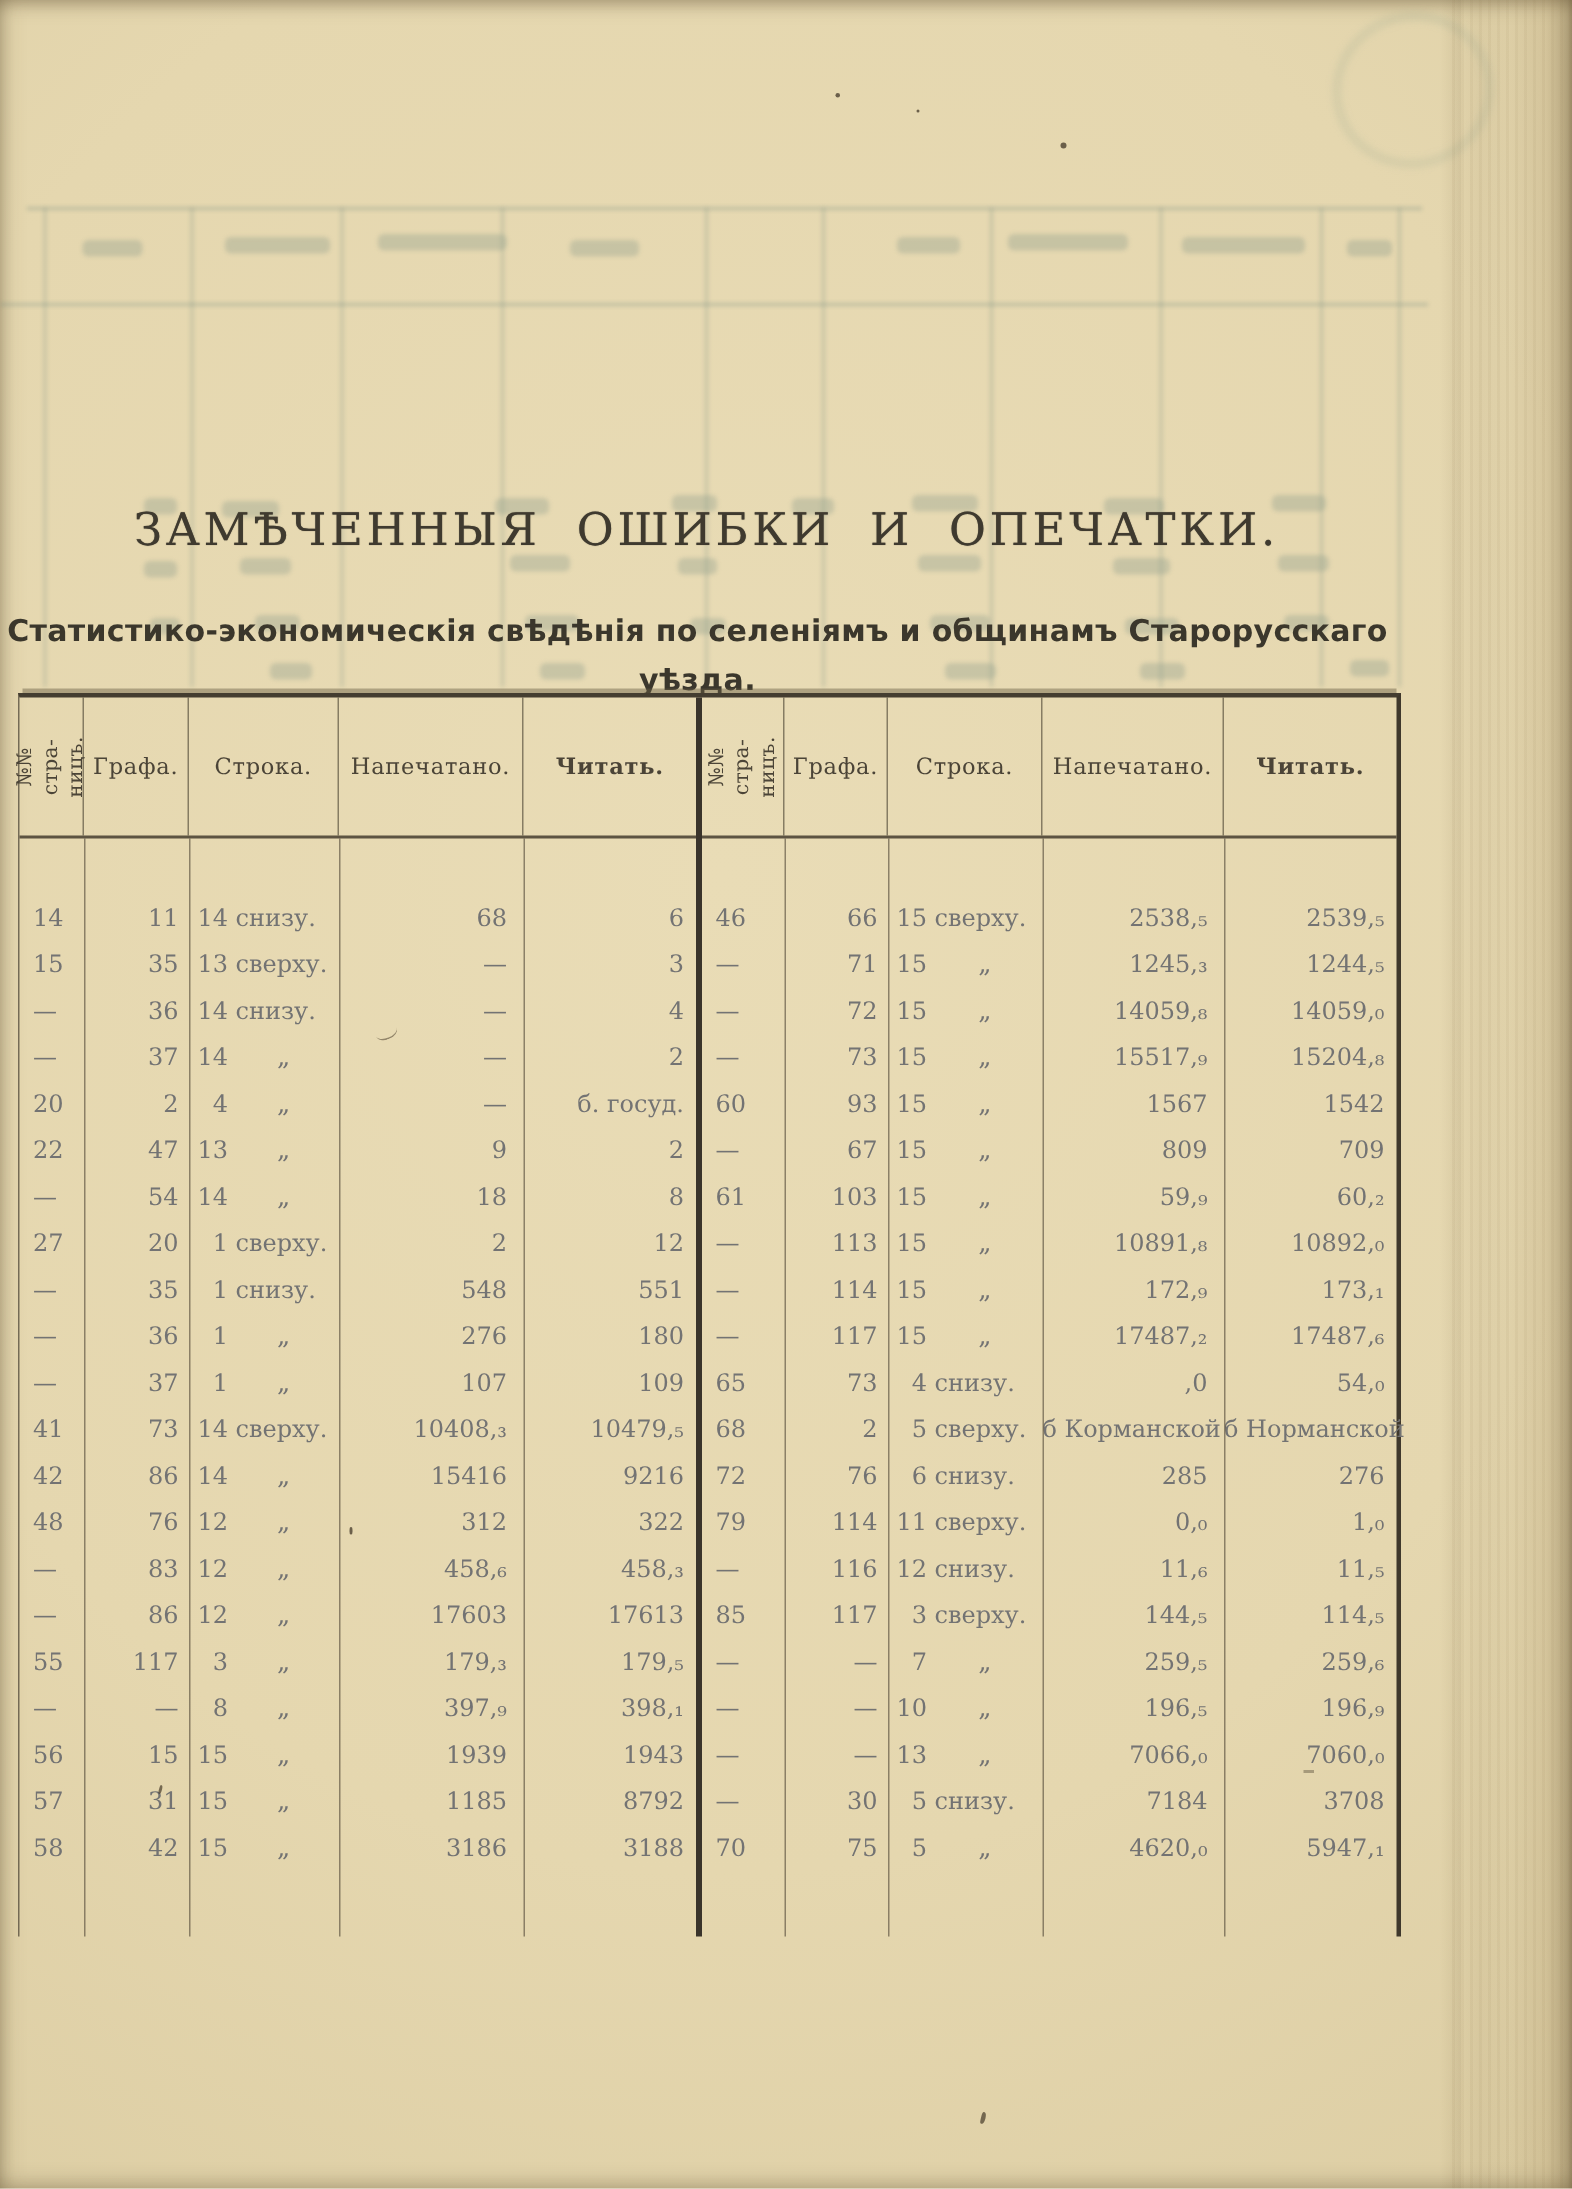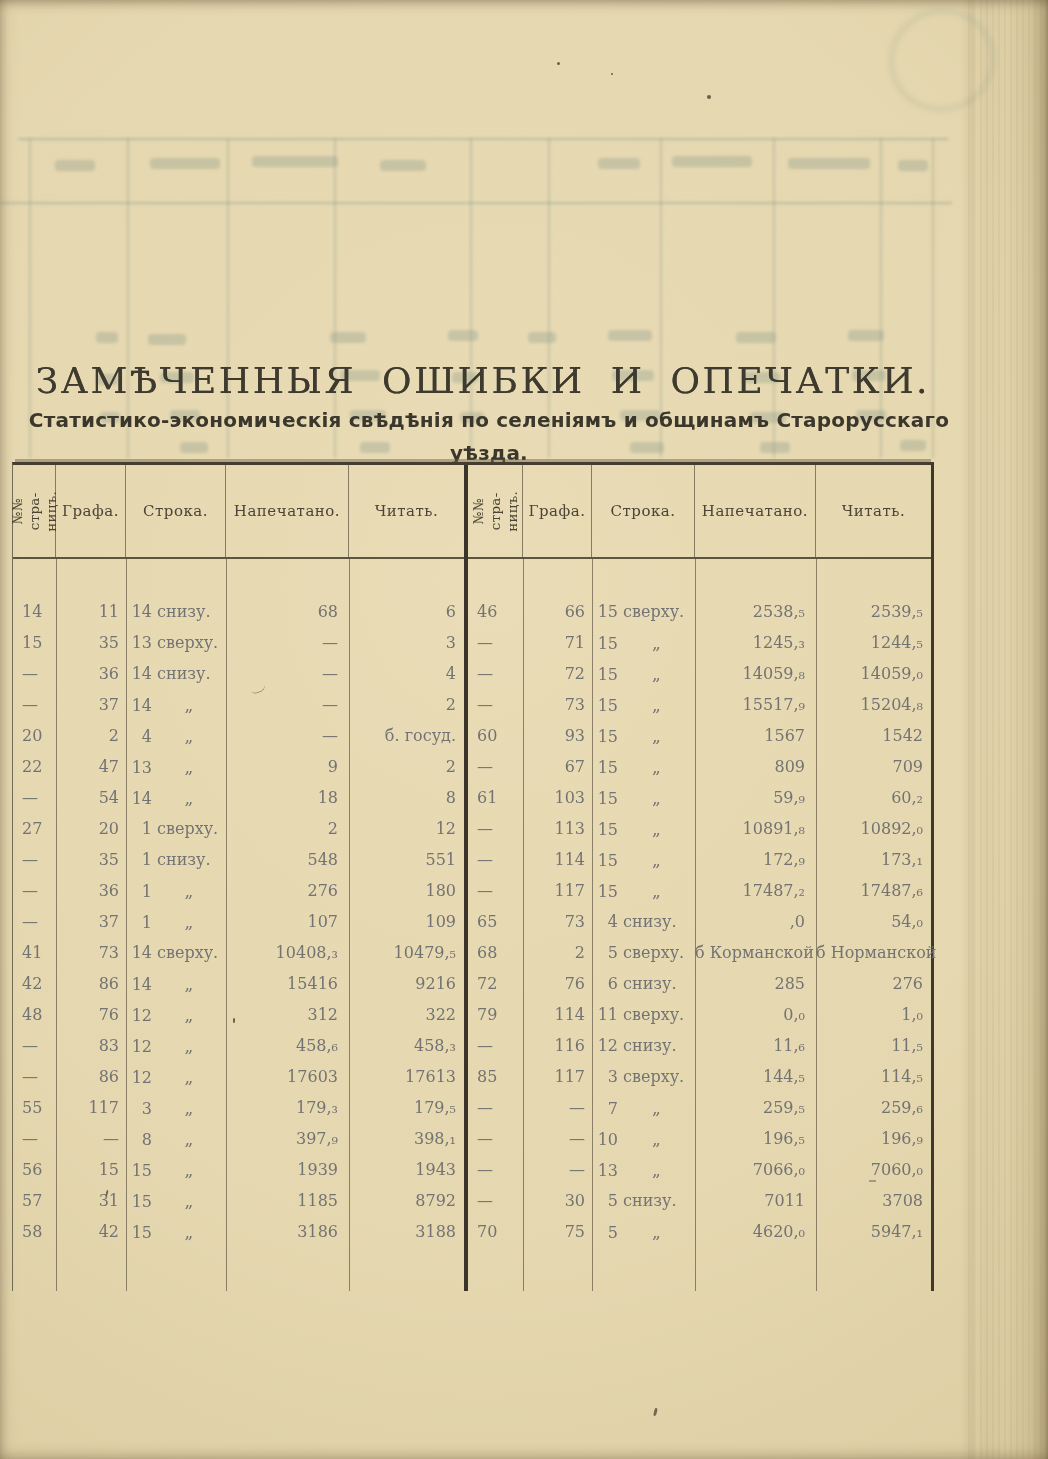--- a/index.html
+++ b/index.html
@@ -30,41 +30,41 @@
   .bl-blob{position:absolute;height:11px;border-radius:4px;background:rgba(126,147,131,.30);}
   .stamp{position:absolute;top:8px;right:52px;width:96px;height:92px;border-radius:50%;
     border:6px solid rgba(144,160,138,.18);filter:blur(2.5px);transform:rotate(-18deg);}
   .speck{position:absolute;background:rgba(66,55,40,.75);border-radius:50%;}
   .mark-curve{position:absolute;width:15px;height:9px;border-bottom:1.6px solid rgba(78,66,48,.55);
     border-radius:50%;transform:rotate(-22deg);}
   .mark-tick{position:absolute;width:3px;height:8px;background:rgba(70,58,42,.7);
     border-radius:40% 60% 60% 40%;transform:rotate(14deg);}
 
   
-  .title{position:absolute;left:12px;top:336px;width:918px;text-align:right;
-    font-family:"DejaVu Serif", serif;font-size:36px;font-weight:500;color:#3f3a2f;
+  .title{position:absolute;left:12px;top:316px;width:918px;text-align:center;
+    font-family:"DejaVu Serif", serif;font-size:30px;font-weight:500;color:#3f3a2f;
     letter-spacing:2.5px;word-spacing:12px;text-shadow:0 0 .6px rgba(63,58,47,.8);}
-  .subtitle{position:absolute;left:24px;top:384px;width:930px;text-align:center;
+  .subtitle{position:absolute;left:0;top:384px;width:930px;text-align:center;
     font-family:"DejaVu Sans", sans-serif;font-weight:bold;font-size:20px;color:#3b372c;
     line-height:33px;letter-spacing:.2px;}
 
   
   .errata-table{position:absolute;left:12px;top:462px;width:918px;display:flex;
     border-top:3px solid #443d30;border-left:1.5px solid rgba(70,62,48,.7);
     border-right:3px solid #3f382c;
     box-shadow:0 -6px 0 -3px rgba(104,93,66,.45);}
   .half{position:relative;}
   .half.left{--c1:43px;--c2:70px;--c3:100px;--c4:123px;--c5:115px;width:451px;}
   .half.right{--c1:55px;--c2:69px;--c3:103px;--c4:121px;--c5:115px;width:463px;}
   .divider{width:4.5px;background:#3a342b;}
   .thead{display:grid;grid-template-columns:var(--c1) var(--c2) var(--c3) var(--c4) var(--c5);
     height:92px;border-bottom:2px solid rgba(68,60,46,.85);}
   .th{display:flex;align-items:center;justify-content:center;
     font-size:15px;color:#4b4437;letter-spacing:.5px;border-right:1px solid rgba(82,73,56,.65);}
-  .th:last-child{border-right:none;}
+  .th:last-child{border-right:none;font-weight:bold;}
   .th.vhead span{transform:rotate(-90deg);white-space:pre-line;text-align:center;
     font-size:13.5px;line-height:1.25;letter-spacing:.3px;}
   .tbody{position:relative;padding-top:37px;padding-bottom:44px;}
   .vline{position:absolute;top:0;bottom:0;width:1px;background:rgba(82,73,56,.62);}
   .row{display:grid;grid-template-columns:var(--c1) var(--c2) var(--c3) var(--c4) var(--c5);
     height:31px;align-items:center;font-size:16px;color:#737373;}
   .cell{white-space:nowrap;}
   .c-page{padding-left:9px;text-align:left;}
   .c-col{padding-right:7px;text-align:right;}
   .c-line{display:flex;align-items:baseline;}
@@ -569,21 +569,21 @@
           <div class="cell c-printed">7066,₀</div>
           <div class="cell c-read">7060,₀</div>
         </div>
         <div class="row">
           <div class="cell c-page">—</div>
           <div class="cell c-col">30</div>
           <div class="cell c-line">
             <span class="num">5</span>
             <span class="word">снизу.</span>
           </div>
-          <div class="cell c-printed">7011</div>
+          <div class="cell c-printed">7184</div>
           <div class="cell c-read">3708</div>
         </div>
         <div class="row">
           <div class="cell c-page">70</div>
           <div class="cell c-col">75</div>
           <div class="cell c-line">
             <span class="num">5</span>
             <span class="word ditto">„</span>
           </div>
           <div class="cell c-printed">4620,₀</div>

